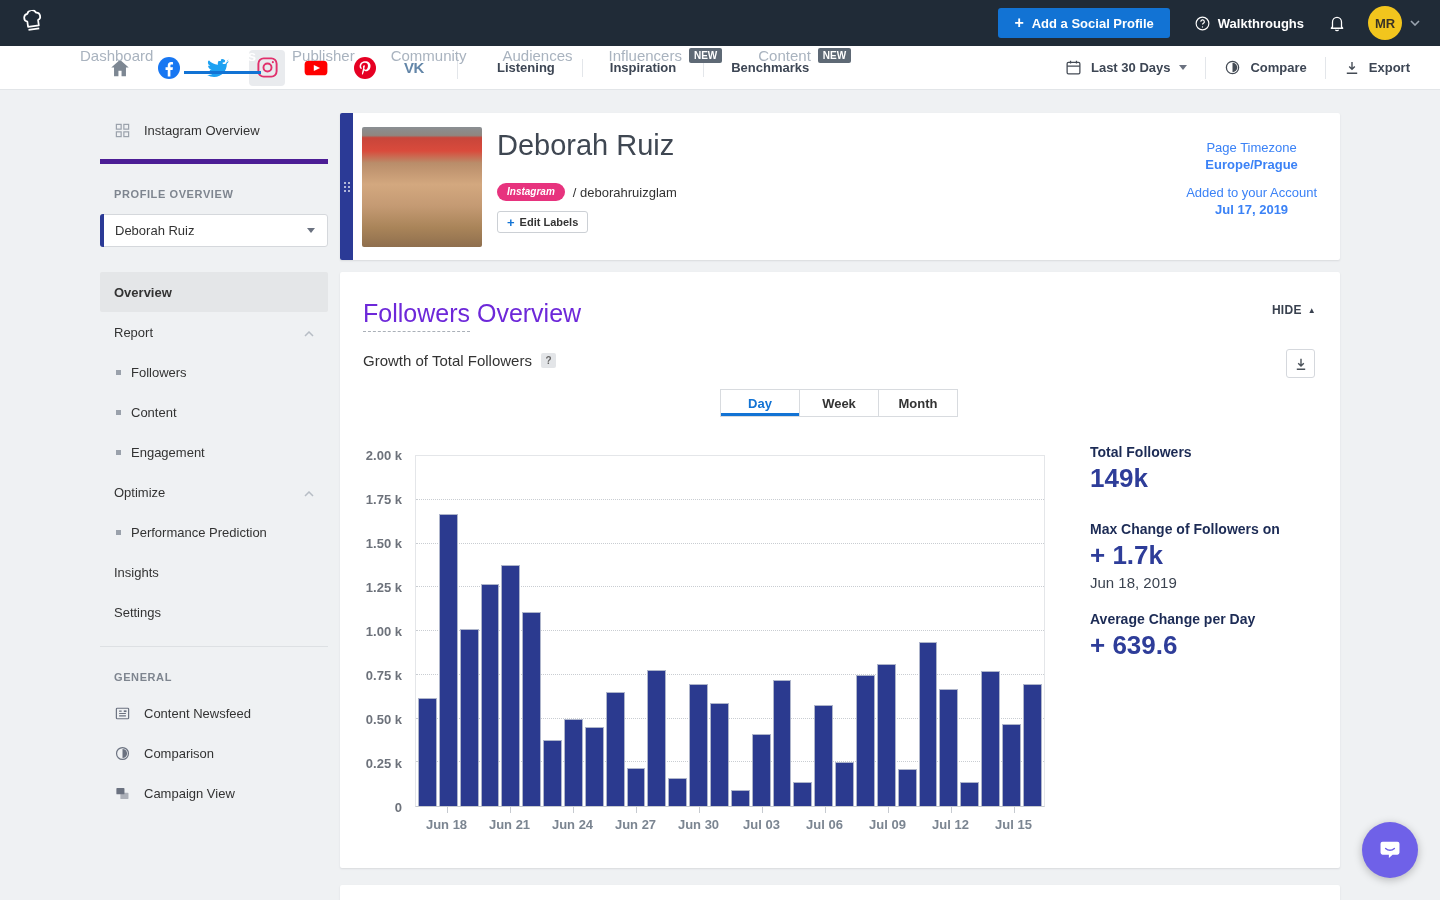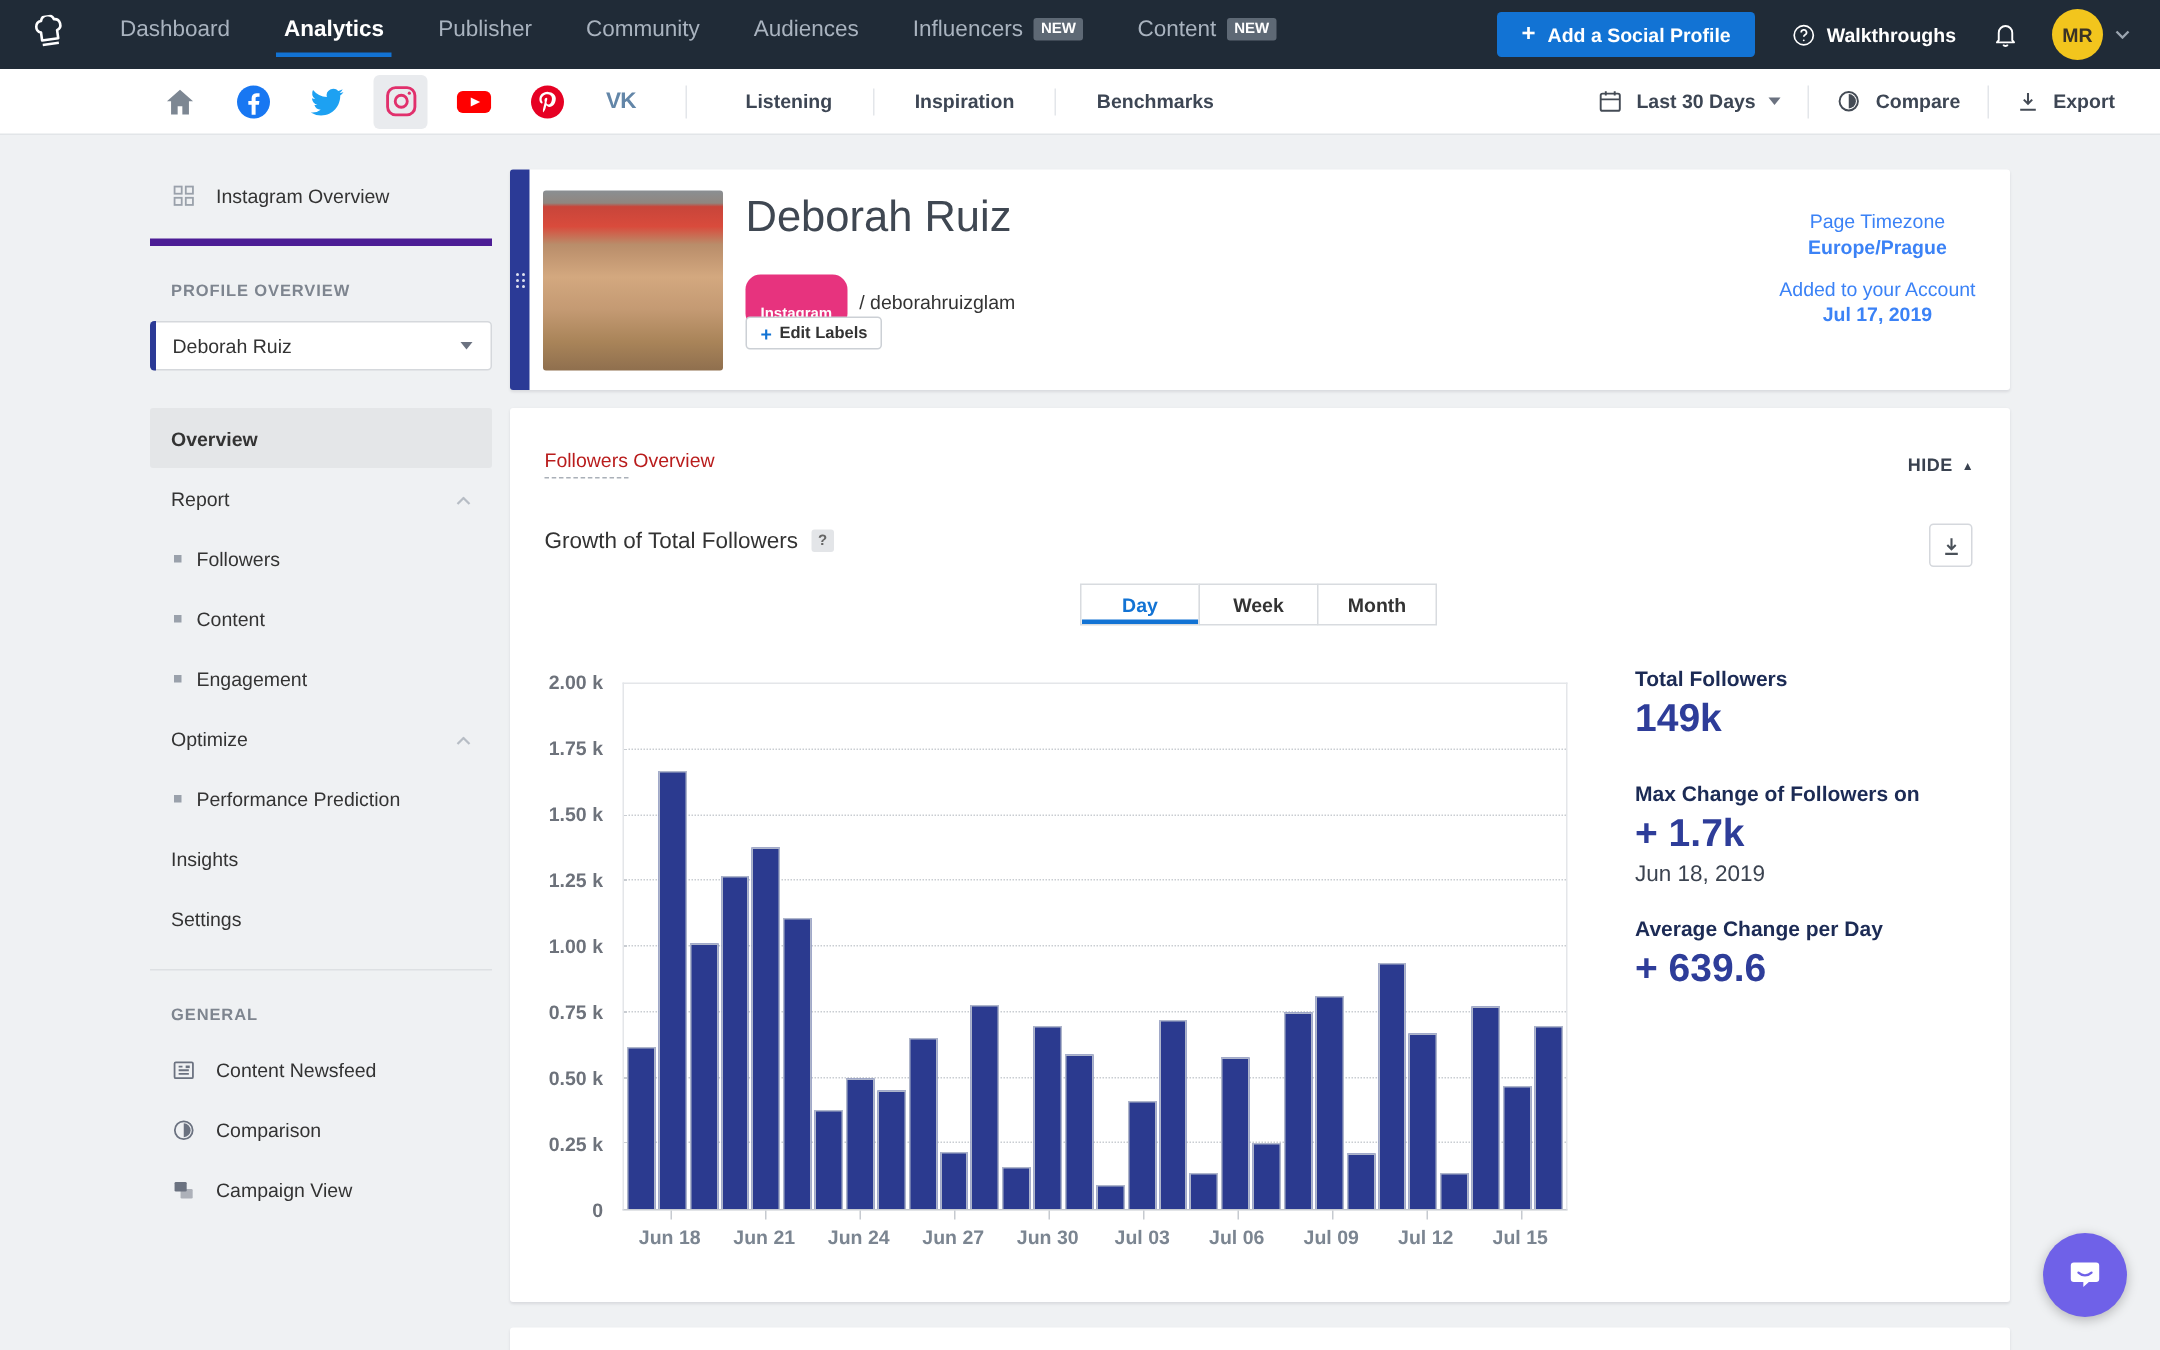--- a/index.html
+++ b/index.html
@@ -3,21 +3,21 @@
 <meta charset="utf-8">
 <style>
   * { margin:0; padding:0; box-sizing:border-box; }
   html,body { width:1440px; height:900px; overflow:hidden; }
   body { font-family:"Liberation Sans", sans-serif; background:#eff1f3; position:relative; color:#333; }
 
   
   .topnav { height:46px; background:#202b37; display:flex; align-items:center; padding:0 20px 0 18px; }
   .logo { width:30px; height:30px; margin-right:14px; display:flex; align-items:center; justify-content:center; }
   .nav-items { display:flex; height:46px; }
-  .nav-item { position:relative; height:38px; display:flex; align-items:center; padding:15px 18px; color:#a9b3bf; font-size:15px; cursor:pointer; white-space:nowrap; }
+  .nav-item { position:relative; height:38px; display:flex; align-items:center; padding:15px 18px; color:#a9b3bf; font-size:15px; cursor:pointer; white-space:nowrap;margin-top:36px; }
   .nav-item.active { color:#fff; font-weight:bold; }
   .nav-item.active::after { content:""; position:absolute; left:13px; right:13px; bottom:0; height:3px; background:#1273d4; }
   .new-badge { background:#5e6975; color:#fff; font-size:10px; font-weight:bold; padding:2px 5px; border-radius:2px; margin-left:7px; }
   .topnav-right { margin-left:auto; display:flex; align-items:center; }
   .add-btn { background:#1273d4; color:#fff; font-weight:bold; font-size:13px; height:30px; padding:0 16px; border-radius:3px; border:none; display:flex; align-items:center; gap:8px; cursor:pointer; }
   .add-btn .plus { font-size:16px; font-weight:bold; line-height:1; }
   .walkthroughs { color:#fff; font-size:13px; font-weight:bold; display:flex; align-items:center; gap:7px; margin:0 24px; cursor:pointer; }
   .bell { margin-right:22px; cursor:pointer; display:flex; }
   .avatar { width:34px; height:34px; border-radius:50%; background:#f2c51d; color:#3a3325; font-size:13px; font-weight:bold; display:flex; align-items:center; justify-content:center; cursor:pointer; }
   .avatar-caret { margin-left:8px; cursor:pointer; display:flex; }
@@ -53,30 +53,30 @@
   
   .card { position:absolute; background:#fff; border-radius:2px; box-shadow:0 1px 2px rgba(16,24,40,.1); }
   .profile-card { left:340px; top:113px; width:1000px; height:147px; }
   .drag-strip { position:absolute; left:0; top:0; bottom:0; width:13px; background:#2b3a96; border-radius:2px 0 0 2px; display:flex; align-items:center; justify-content:center; }
   .drag-dots { display:grid; grid-template-columns:repeat(2,2px); grid-gap:2px; }
   .drag-dots i { width:2px; height:2px; background:rgba(255,255,255,.85); border-radius:50%; }
   .profile-photo { position:absolute; left:22px; top:14px; width:120px; height:120px; border-radius:2px;
      background:linear-gradient(180deg,#8a8f93 0%,#90867f 7%,#c8453a 9%,#d94b3c 20%,#b98d6a 30%,#d3a87f 48%,#c49a73 66%,#a98459 84%,#8f6f4e 100%); }
   .profile-name { position:absolute; left:157px; top:16px; font-size:29px; font-weight:400; color:#3f4752; }
   .badge-row { position:absolute; left:157px; top:70px; display:flex; align-items:center; gap:8px; font-size:13px; color:#333; }
-  .ig-pill { background:#e7337e; color:#fff; font-size:10px; font-weight:bold; padding:21px 10px 4px; border-radius:10px; }
+  .ig-pill { background:#e7337e; color:#fff; font-size:10px; font-weight:bold; padding:3px 10px 4px; border-radius:10px;font-style:italic; }
   .edit-labels { position:absolute; left:157px; top:98px; height:22px; background:#fff; border:1px solid #ccd0d5; border-radius:3px; font-size:11px; font-weight:bold; color:#333; display:flex; align-items:center; gap:5px; padding:0 9px; cursor:pointer; }
   .edit-labels .plus { color:#1273d4; font-size:13px; font-weight:bold; }
   .tz-block { position:absolute; right:23px; top:26px; text-align:center; font-size:13px; color:#3b82f6; line-height:17px; }
   .tz-block .b { font-weight:bold; }
   .tz-gap { height:11px; }
 
   
   .followers-card { left:340px; top:272px; width:1000px; height:596px; }
-  .fo-title { position:absolute; left:23px; top:27px; font-size:13px; color:#b91c1c; }
+  .fo-title { position:absolute; left:23px; top:27px; font-size:25px; color:#6d28d9; }
   .fo-title .dashed { border-bottom:1px dashed #aab0b8; padding-bottom:4px; }
   .hide-btn { position:absolute; right:24px; top:31px; font-size:12px; font-weight:bold; color:#39414f; letter-spacing:.3px; display:flex; align-items:center; gap:6px; cursor:pointer; }
   .hide-btn .tri { font-size:8px; color:#39414f; }
   .chart-title-row { position:absolute; left:23px; top:80px; display:flex; align-items:center; gap:9px; font-size:15px; color:#333; }
   .help-badge { width:15px; height:15px; background:#e3e5e8; border-radius:2px; color:#666; font-size:10px; font-weight:bold; display:flex; align-items:center; justify-content:center; cursor:pointer; }
   .dl-btn { position:absolute; right:25px; top:77px; width:29px; height:29px; background:#fff; border:1px solid #d5d8dd; border-radius:3px; display:flex; align-items:center; justify-content:center; cursor:pointer; }
   .tabs { position:absolute; left:380px; top:117px; display:flex; }
   .tab { width:80px; height:28px; background:#fff; border:1px solid #d8dbdf; margin-left:-1px; font-size:13px; font-weight:bold; color:#333; display:flex; align-items:center; justify-content:center; cursor:pointer; }
   .tab:first-child { margin-left:0; }
   .tab.active { color:#1273d4; box-shadow:inset 0 -3px 0 #1273d4; }

